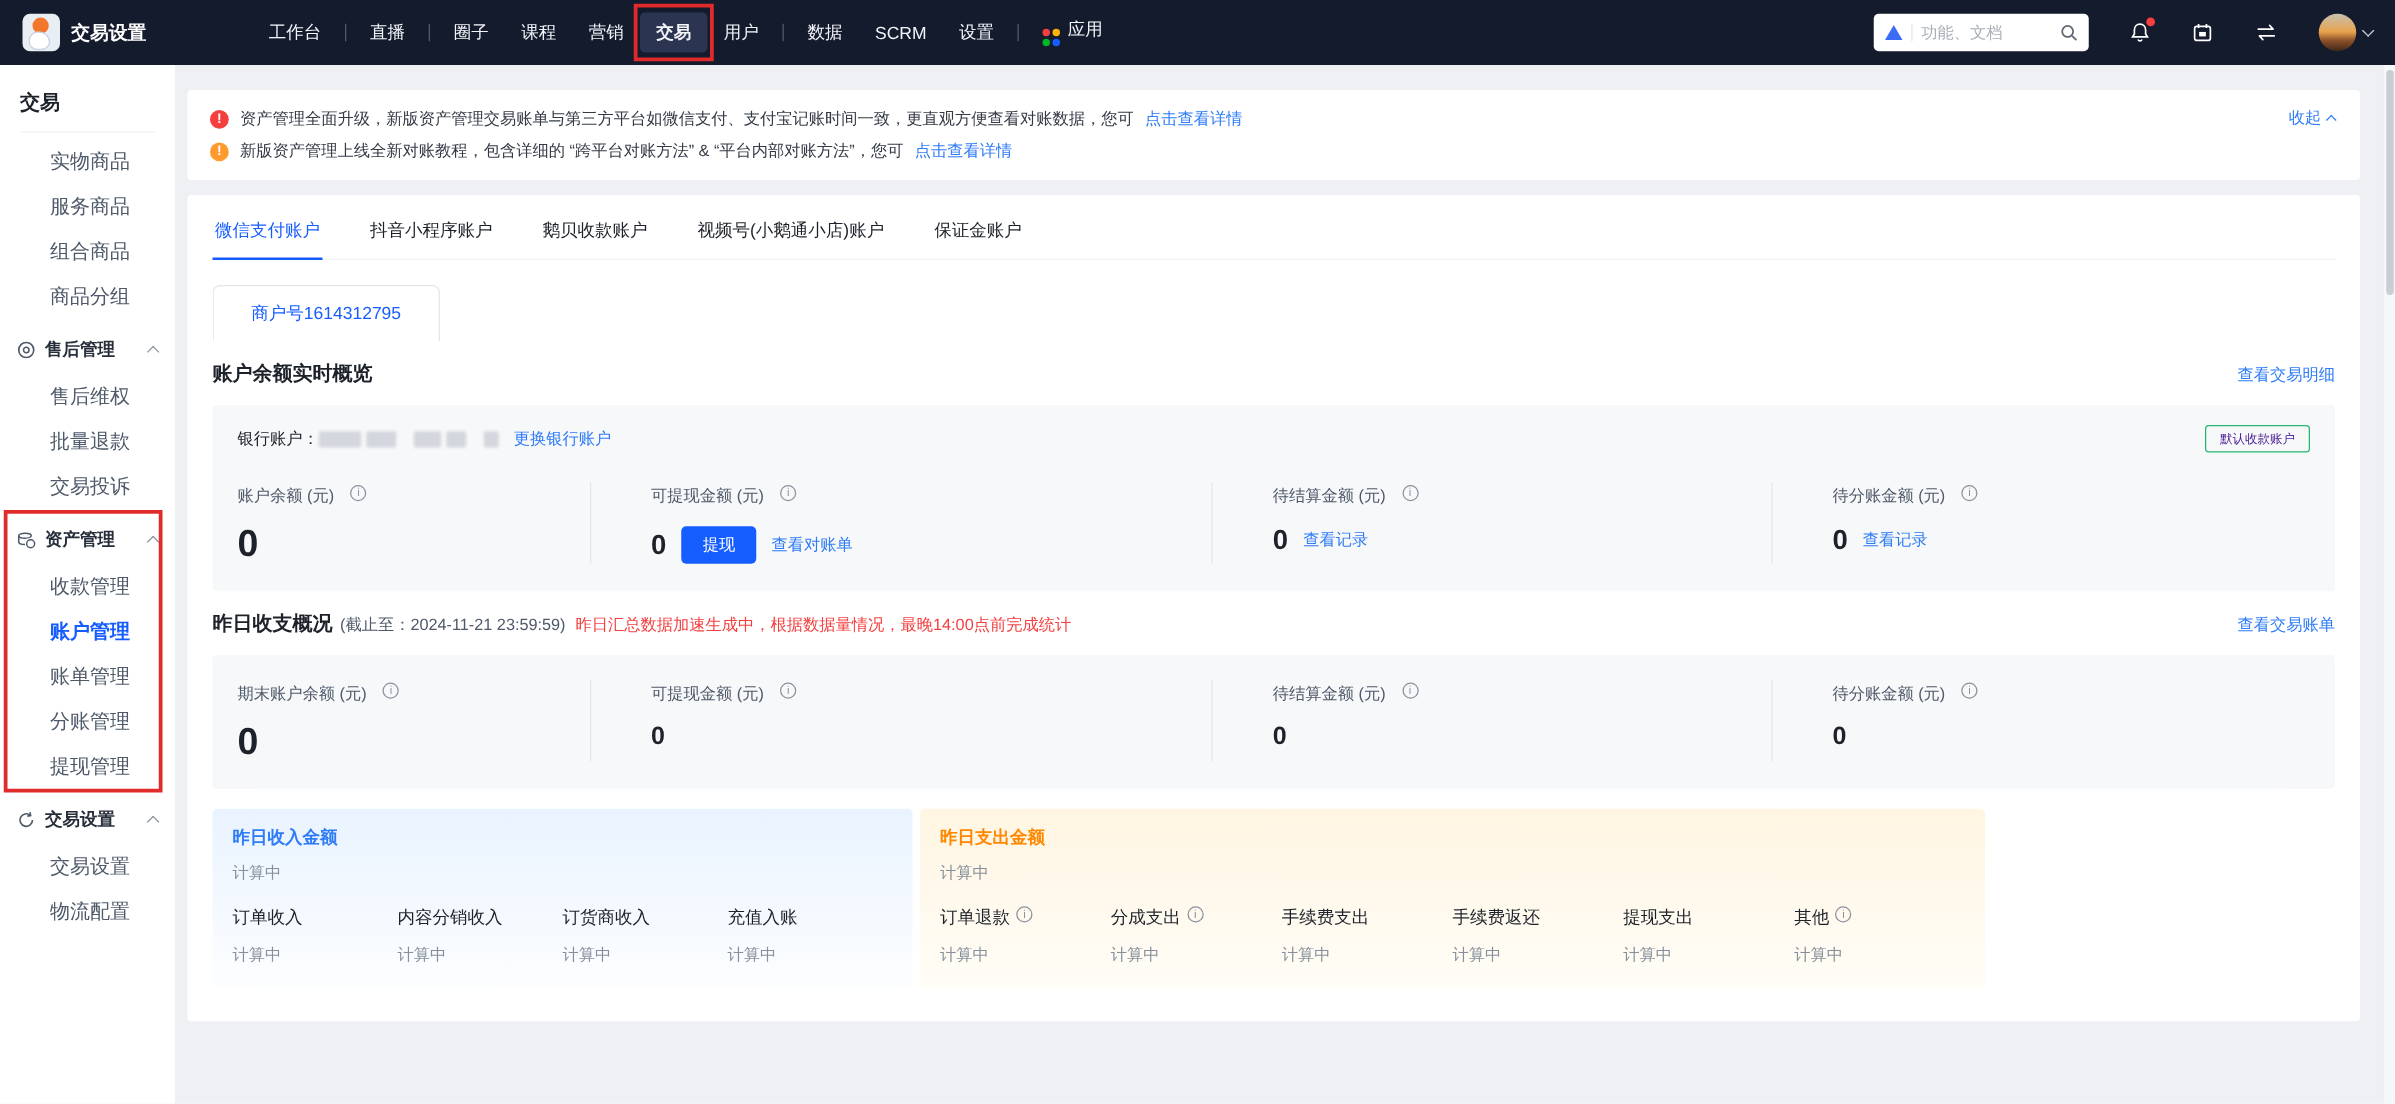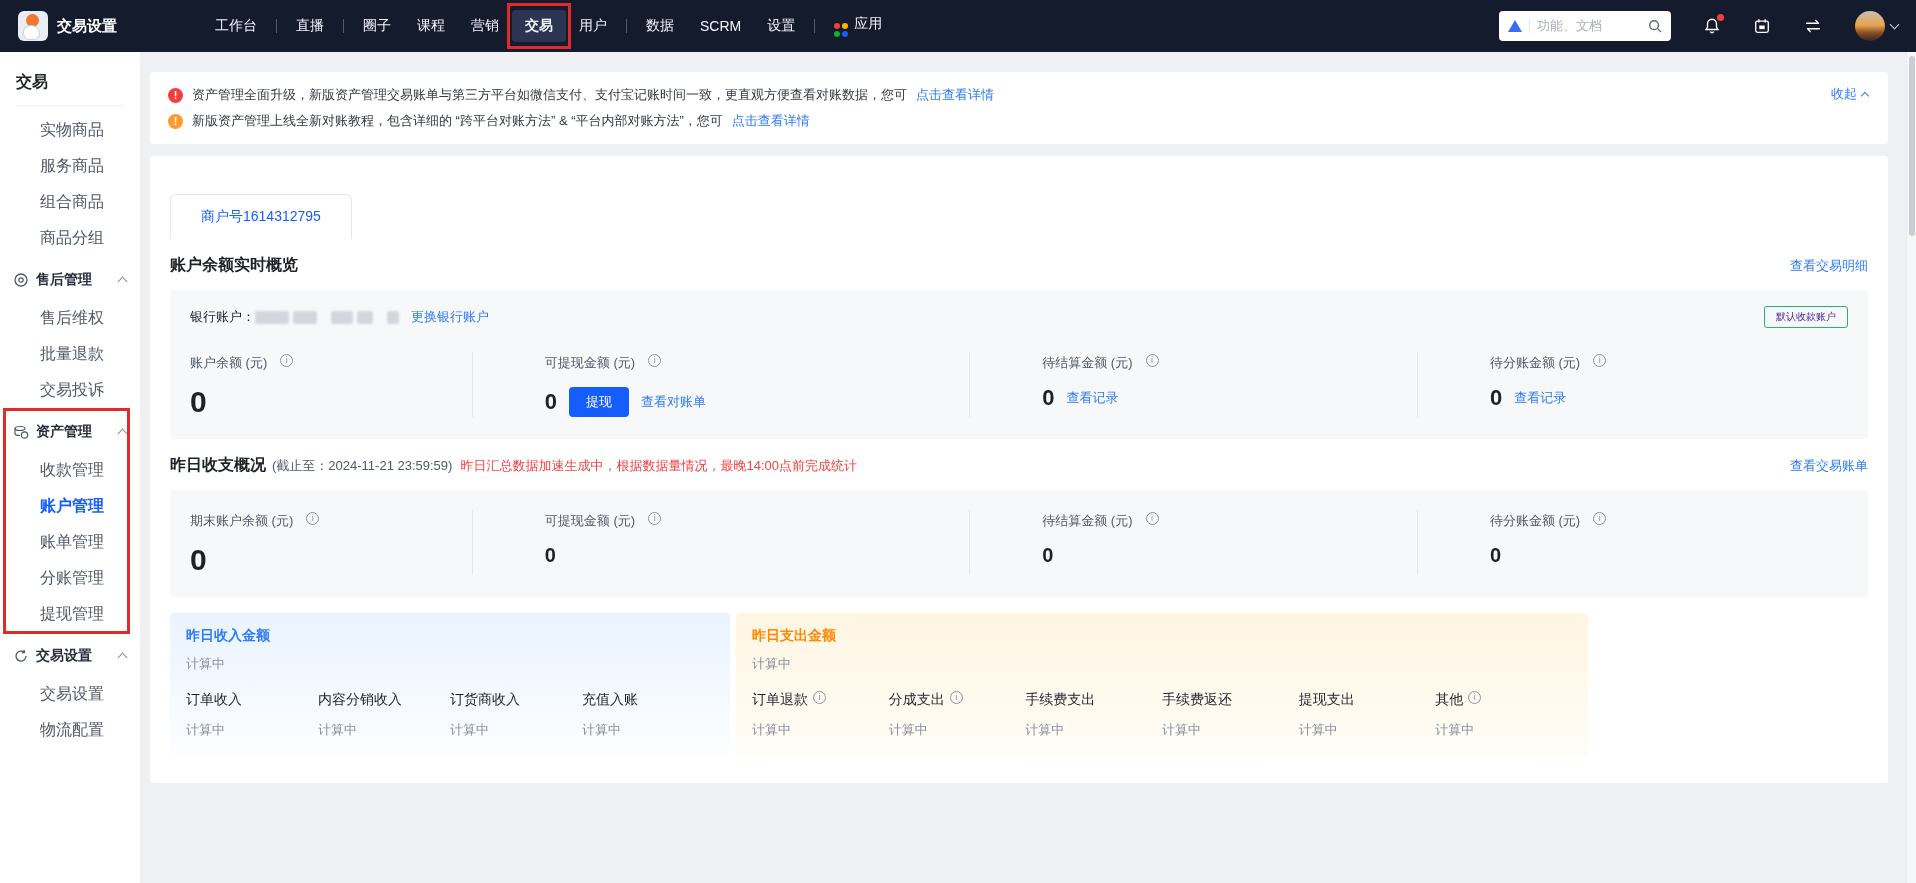--- a/index.html
+++ b/index.html
@@ -80,21 +80,21 @@
   .rw1{width:34px;} .rw2{width:24px;} .rw3{width:22px;} .rw4{width:16px;} .rw5{width:12px;}
   .redact-gap { width:10px; display:inline-block; }
   .badge-green { margin-left:auto; border:1px solid #23b571; color:#4c1d95; font-size:10px; padding:3px 11px; border-radius:3px; background:transparent; }
 
   .stats { display:flex; margin-top:24px; }
   .stat-col { padding-top:2px; }
   .stat-col.c1 { width:17%; }
   .stat-col.c2 { width:30%; }
   .stat-col.c3 { width:27%; }
   .stat-col.c4 { width:26%; }
-  .stat-col + .stat-col { border-left:1px solid #e5e6eb; padding-left:72px; }
+  .stat-col + .stat-col { border-left:1px solid #e5e6eb; padding-left:48px; }
   .stat-label { font-size:13px; color:#4e5969; display:flex; align-items:flex-start; gap:13px; }
   .info-i { width:13px; height:13px; border:1px solid #8b929e; border-radius:50%; color:#8b929e; font-size:9px; line-height:11px; text-align:center; font-style:normal; flex:none; cursor:pointer; }
   .stat-value-row { margin-top:15px; display:flex; align-items:center; gap:12px; }
   .v-big { font-size:30px; font-weight:bold; color:#1d2129; line-height:1; }
   .v-mid { font-size:22px; font-weight:bold; color:#1d2129; line-height:1; }
   .v-mid2 { font-size:20px; font-weight:bold; color:#1d2129; line-height:1; }
   .btn-primary { background:#165dff; color:#fff; font-size:13px; padding:6px 17px; border-radius:4px; border:none; cursor:pointer; }
   .link-13 { font-size:13px; color:#2e7cf6; }
 
   .cards { display:flex; gap:6px; margin-top:16px; }
@@ -254,20 +254,27 @@
         <a class="link">点击查看详情</a>
       </div>
       <a class="collapse-link">
         <span>收起</span>
         <span class="chev-up-blue"></span>
       </a>
     </div>
 
     <div class="main-panel">
 
+      <div class="acct-tabs">
+        <span class="acct-tab active">微信支付账户</span>
+        <span class="acct-tab">抖音小程序账户</span>
+        <span class="acct-tab">鹅贝收款账户</span>
+        <span class="acct-tab">视频号(小鹅通小店)账户</span>
+        <span class="acct-tab">保证金账户</span>
+      </div>
 
       <div class="merchant-tab">商户号1614312795</div>
 
       <div class="section-head">
         <span class="section-title">账户余额实时概览</span>
         <a class="section-link">查看交易明细</a>
       </div>
 
       <div class="gray-panel">
         <div class="bank-row">

